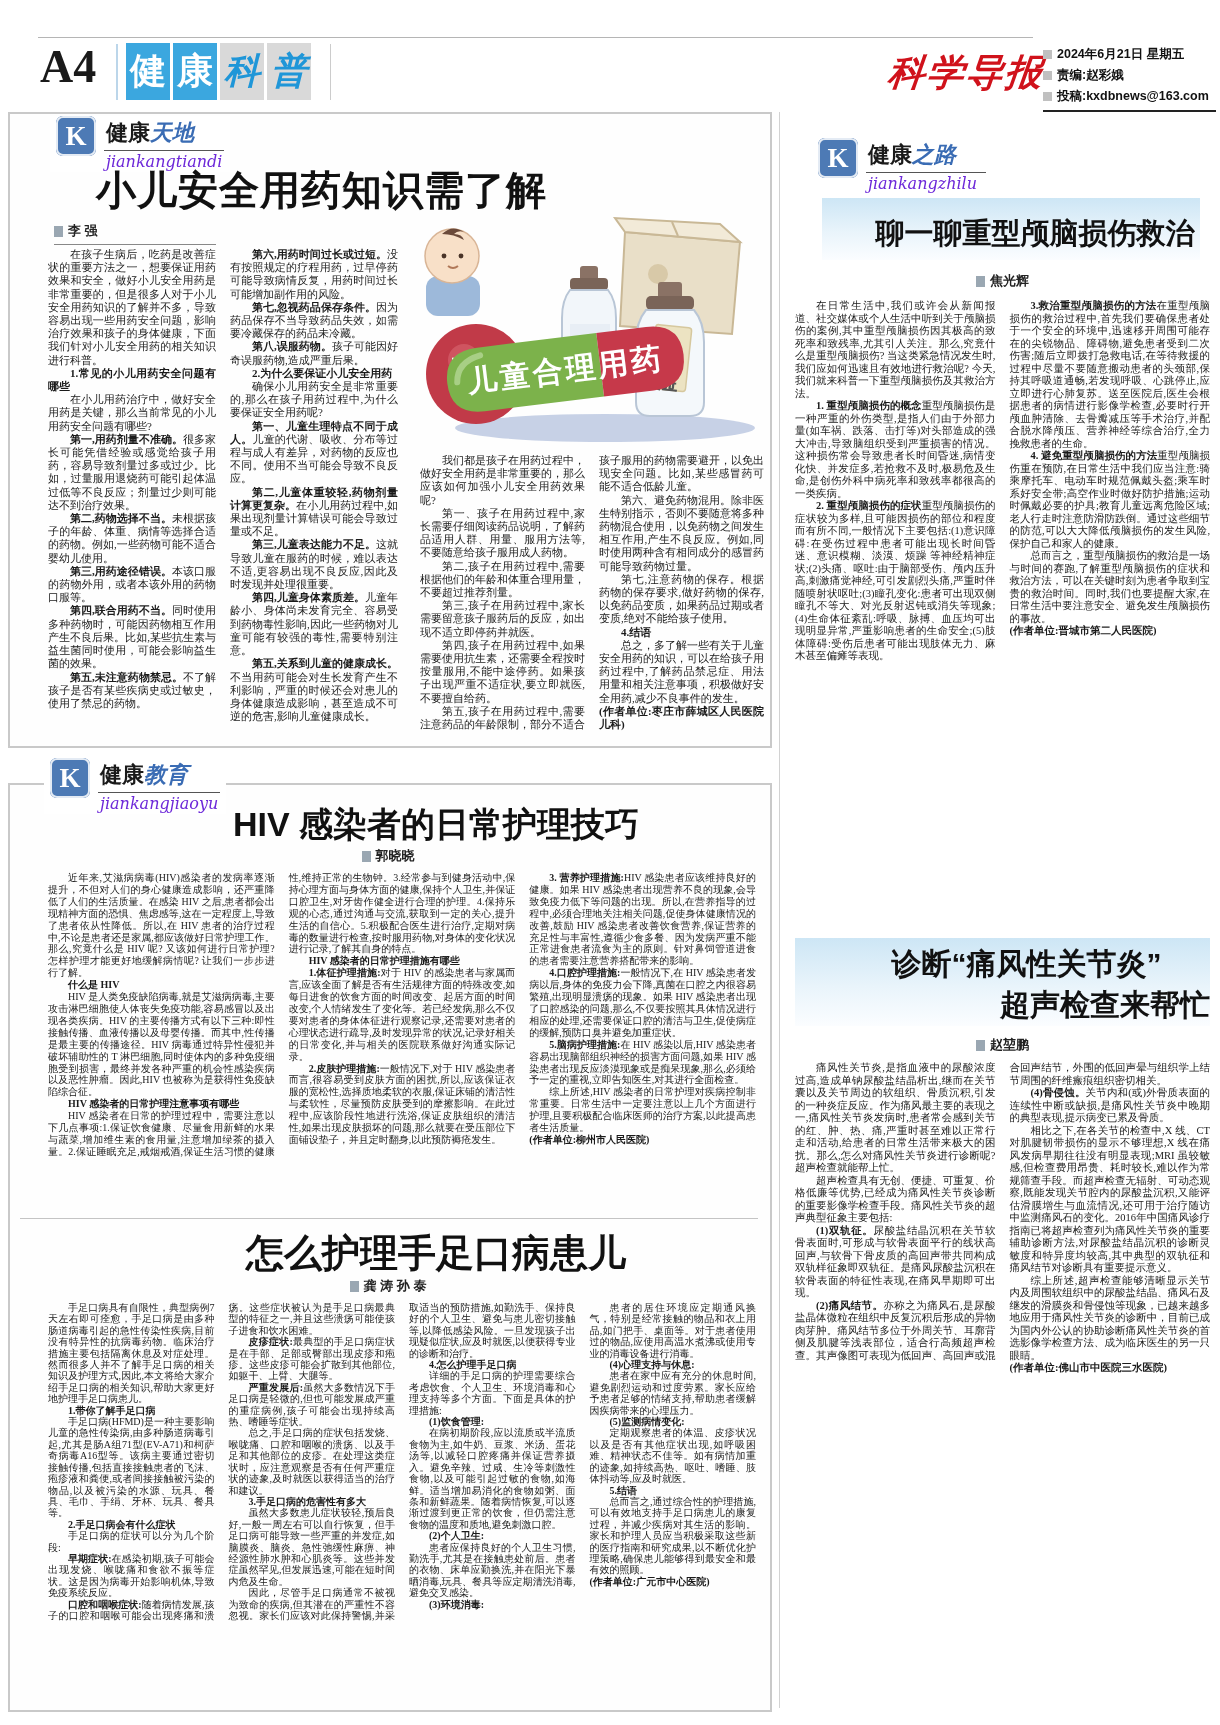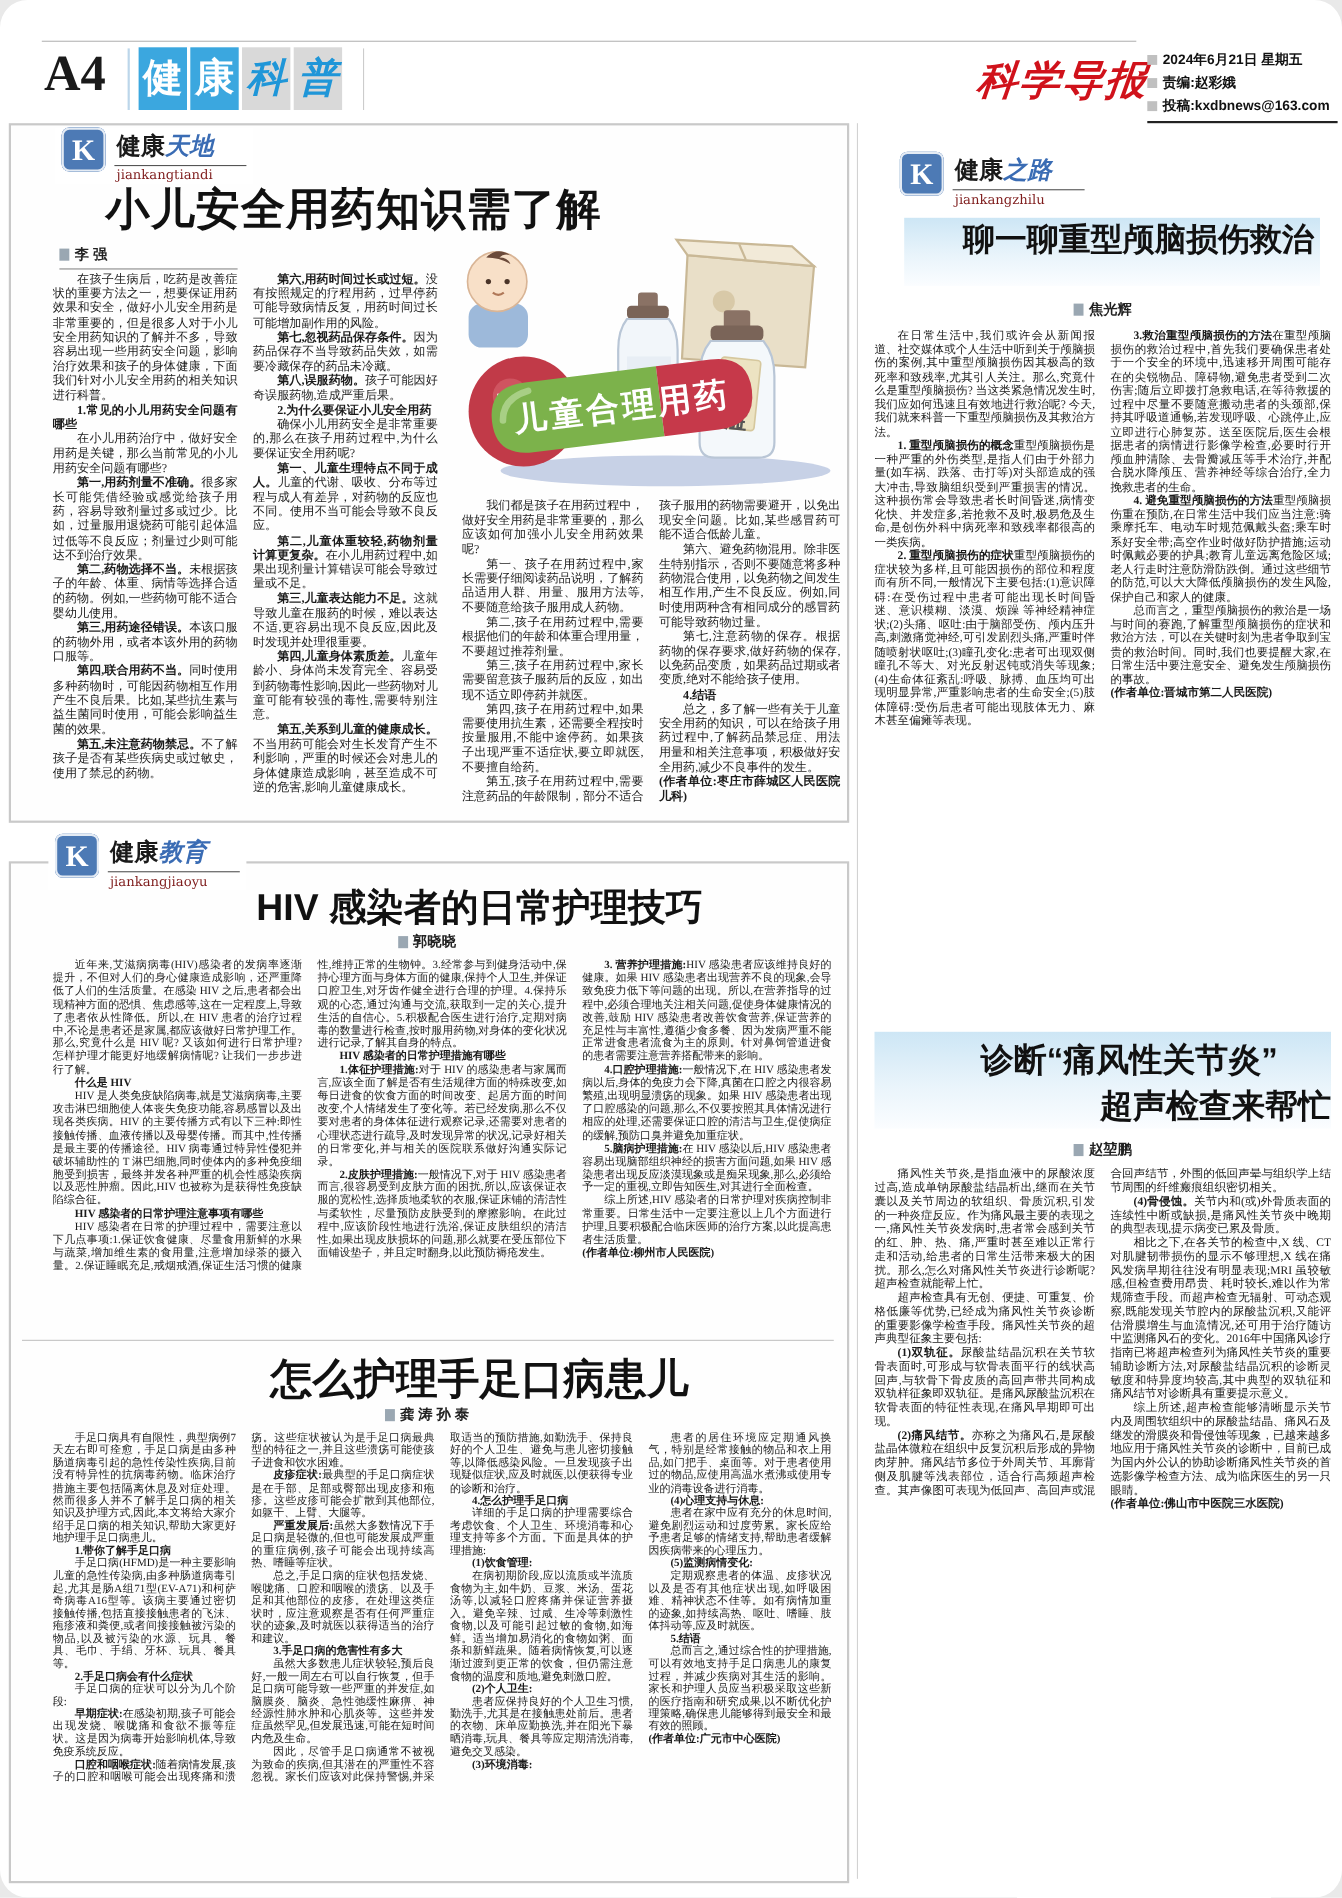--- a/index.html
+++ b/index.html
@@ -1,17 +1,17 @@
 <!DOCTYPE html>
 <html><head>
 <meta charset="utf-8">
 <style>
   html,body{margin:0;padding:0;background:#e9e9e9;}
   #page{position:relative;width:1220px;height:1725px;margin:0 auto;background:#ffffff;
-        font-family:"Liberation Serif","DejaVu Serif",serif;color:#1a1a1a;overflow:hidden;border-radius:25px;}
+        font-family:"Liberation Serif","DejaVu Serif",serif;color:#1a1a1a;overflow:hidden;}
   .abs{position:absolute;}
   
   .top-rule{position:absolute;left:38px;top:37px;width:995px;height:1px;background:#b5b5b5;}
   .page-no{position:absolute;left:40px;top:40px;font-size:46px;font-weight:bold;font-family:"Liberation Serif",serif;}
   .vr1{position:absolute;left:116px;top:44px;width:2px;height:56px;background:#bcd6ea;}
   .vr2{position:absolute;left:330px;top:44px;width:1px;height:56px;background:#cccccc;}
   .banner{position:absolute;left:126px;top:43px;display:flex;gap:3px;}
   .banner .sq{width:44px;height:57px;display:flex;align-items:center;justify-content:center;
               font-size:36px;font-weight:bold;}
   .sq.blue{background:#3ba7df;color:#ffffff;}
@@ -26,21 +26,21 @@
   .gbox{position:absolute;border:2px solid #c9c9c9;background:#fefefe;}
   .v-sep{position:absolute;left:779px;top:112px;width:1px;height:1596px;background:#d2d2d2;}
   .hdiv{position:absolute;left:20px;top:1218px;width:738px;height:1px;background:#c4c4c4;}
   
   .seclogo{position:absolute;display:flex;align-items:flex-start;background:#fff;padding:0 6px;}
   .klogo{width:40px;height:40px;background:#4d7ab5;border-radius:7px;color:#fff;display:flex;align-items:center;justify-content:center;
          font-size:27px;font-weight:bold;font-family:"Liberation Serif",serif;box-shadow:inset 0 0 0 2px rgba(255,255,255,.85), inset 0 0 0 4px #4d7ab5;}
   .secname{margin-left:8px;}
   .secname .line1{font-size:22px;font-weight:bold;border-bottom:1px solid #555;padding:2px 30px 2px 2px;white-space:nowrap;}
   .secname .blue{color:#3a6cb4;font-style:italic;font-family:"DejaVu Serif",serif;}
-  .secname .pinyin{font-size:12px;color:#7f1d1d;padding:1px 2px;font-family:"DejaVu Serif",serif;}
+  .secname .pinyin{font-size:16px;font-style:italic;color:#6d28d9;padding:1px 2px;font-family:"DejaVu Serif",serif;}
   
   .h1{font-family:"Liberation Sans","DejaVu Sans",sans-serif;font-weight:bold;color:#111;margin-left:48px;}
   .byline{font-family:"Liberation Sans",sans-serif;font-size:13px;font-weight:bold;color:#222;display:flex;align-items:center;}
   .byline .bullet{background:#9aa7b2;width:11px;height:11px;}
   .center{justify-content:center;text-align:center;}
   
   .flow{text-align:justify;overflow:hidden;}
   .flow p{margin:0;text-indent:2em;}
   .flow p.t-h{font-weight:bold;}
   .flow p.t-attr{font-weight:bold;text-indent:0;}
@@ -259,21 +259,21 @@
 
   <div class="seclogo" style="left:812px;top:138px;background:transparent;">
     <div class="klogo">K</div>
     <div class="secname">
       <div class="line1"><span>健康</span><span class="blue">之路</span></div>
       <div class="pinyin">jiankangzhilu</div>
     </div>
   </div>
 
   <div class="abs titlebg" style="left:822px;top:198px;width:378px;height:62px;">
-    <div class="h1" style="font-size:29px;text-align:center;">聊一聊重型颅脑损伤救治</div>
+    <div class="h1" style="font-size:29px;text-align:center;padding-top:16px;">聊一聊重型颅脑损伤救治</div>
   </div>
   <div class="abs byline center" style="left:795px;top:272px;width:415px;">
     <span class="bullet"></span>
       <span>焦光辉</span>
   </div>
 
   <div class="abs flow cols2" style="left:795px;top:300px;width:415px;height:622px;font-size:10.5px;line-height:12.5px;">
       <p class="t-p">在日常生活中,我们或许会从新闻报道、社交媒体或个人生活中听到关于颅脑损伤的案例,其中重型颅脑损伤因其极高的致死率和致残率,尤其引人关注。那么,究竟什么是重型颅脑损伤? 当这类紧急情况发生时,我们应如何迅速且有效地进行救治呢? 今天,我们就来科普一下重型颅脑损伤及其救治方法。</p>
       <p class="t-p"><b>1. 重型颅脑损伤的概念</b>重型颅脑损伤是一种严重的外伤类型,是指人们由于外部力量(如车祸、跌落、击打等)对头部造成的强大冲击,导致脑组织受到严重损害的情况。这种损伤常会导致患者长时间昏迷,病情变化快、并发症多,若抢救不及时,极易危及生命,是创伤外科中病死率和致残率都很高的一类疾病。</p>
       <p class="t-p"><b>2. 重型颅脑损伤的症状</b>重型颅脑损伤的症状较为多样,且可能因损伤的部位和程度而有所不同,一般情况下主要包括:(1)意识障碍:在受伤过程中患者可能出现长时间昏迷、意识模糊、淡漠、烦躁 等神经精神症状;(2)头痛、呕吐:由于脑部受伤、颅内压升高,刺激痛觉神经,可引发剧烈头痛,严重时伴随喷射状呕吐;(3)瞳孔变化:患者可出现双侧瞳孔不等大、对光反射迟钝或消失等现象;(4)生命体征紊乱:呼吸、脉搏、血压均可出现明显异常,严重影响患者的生命安全;(5)肢体障碍:受伤后患者可能出现肢体无力、麻木甚至偏瘫等表现。</p>

